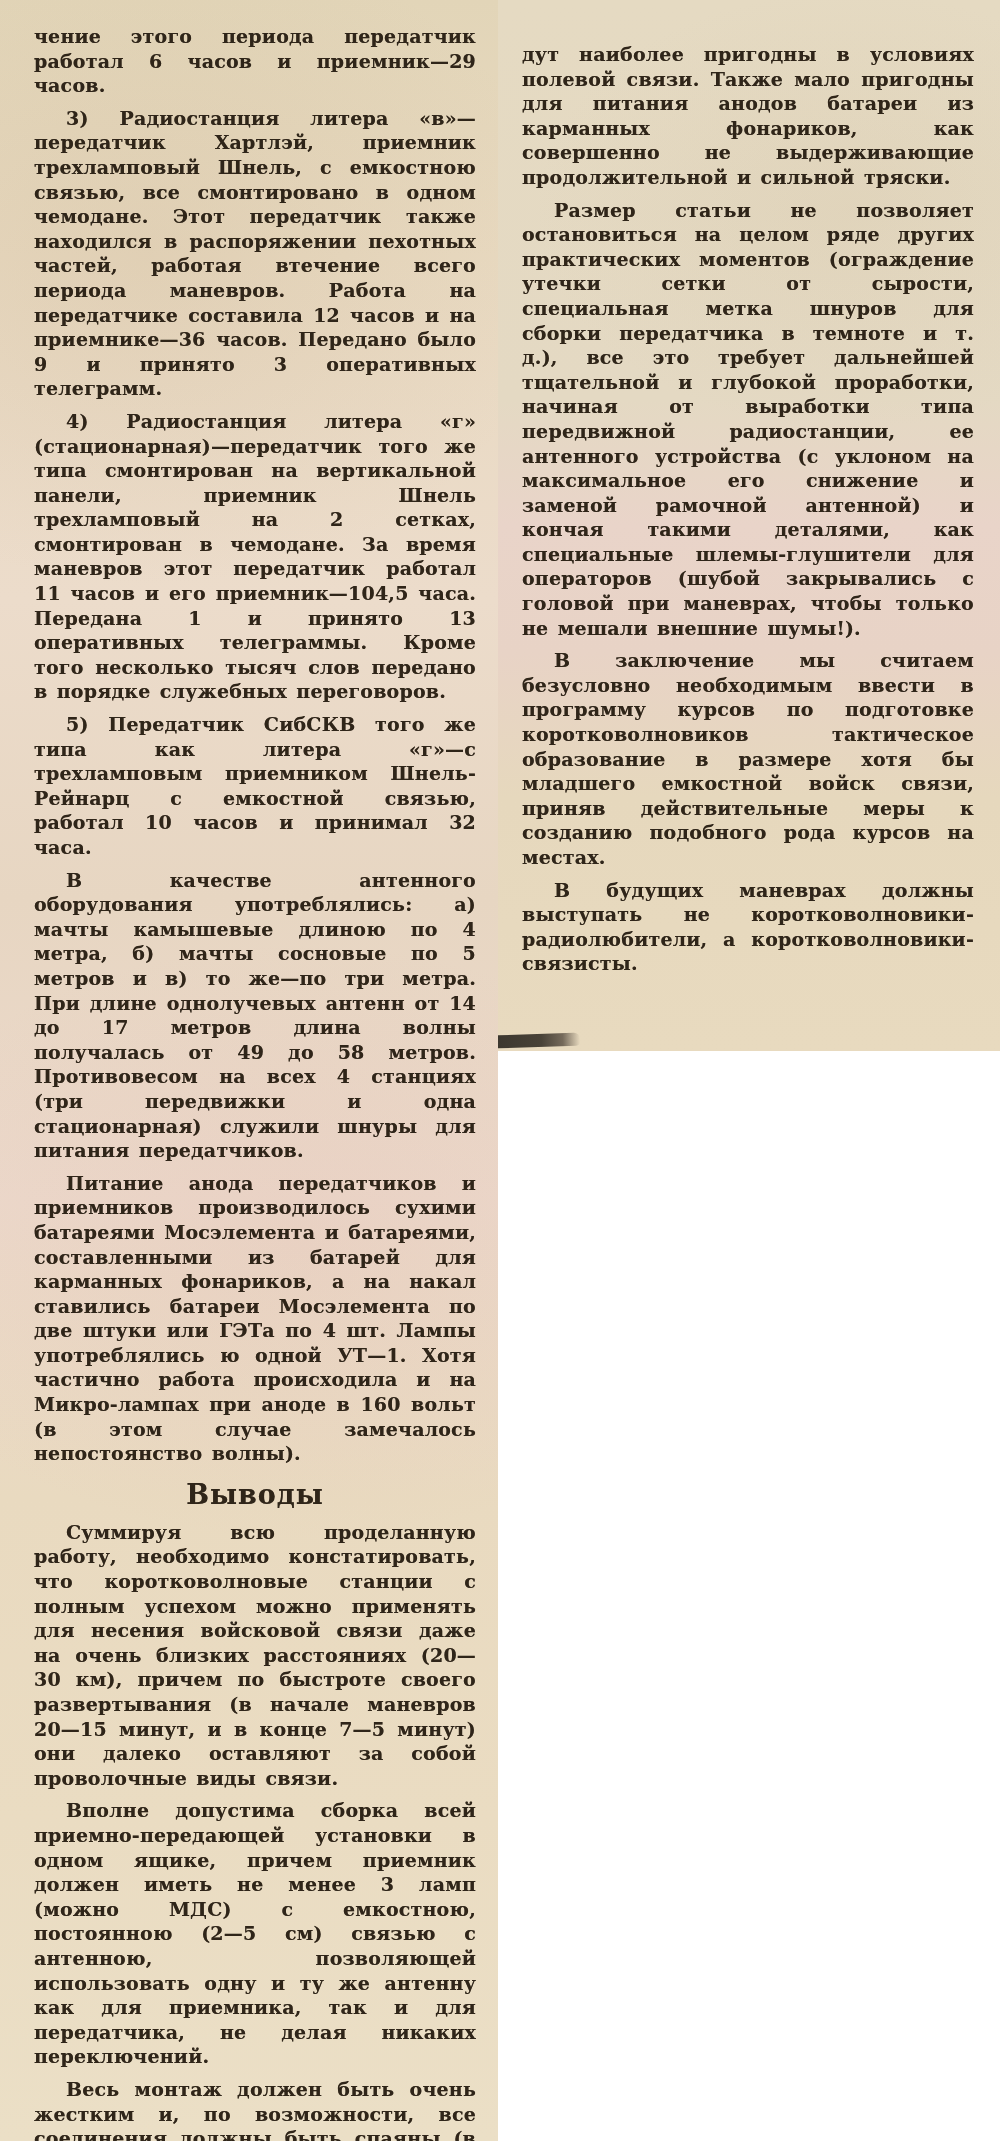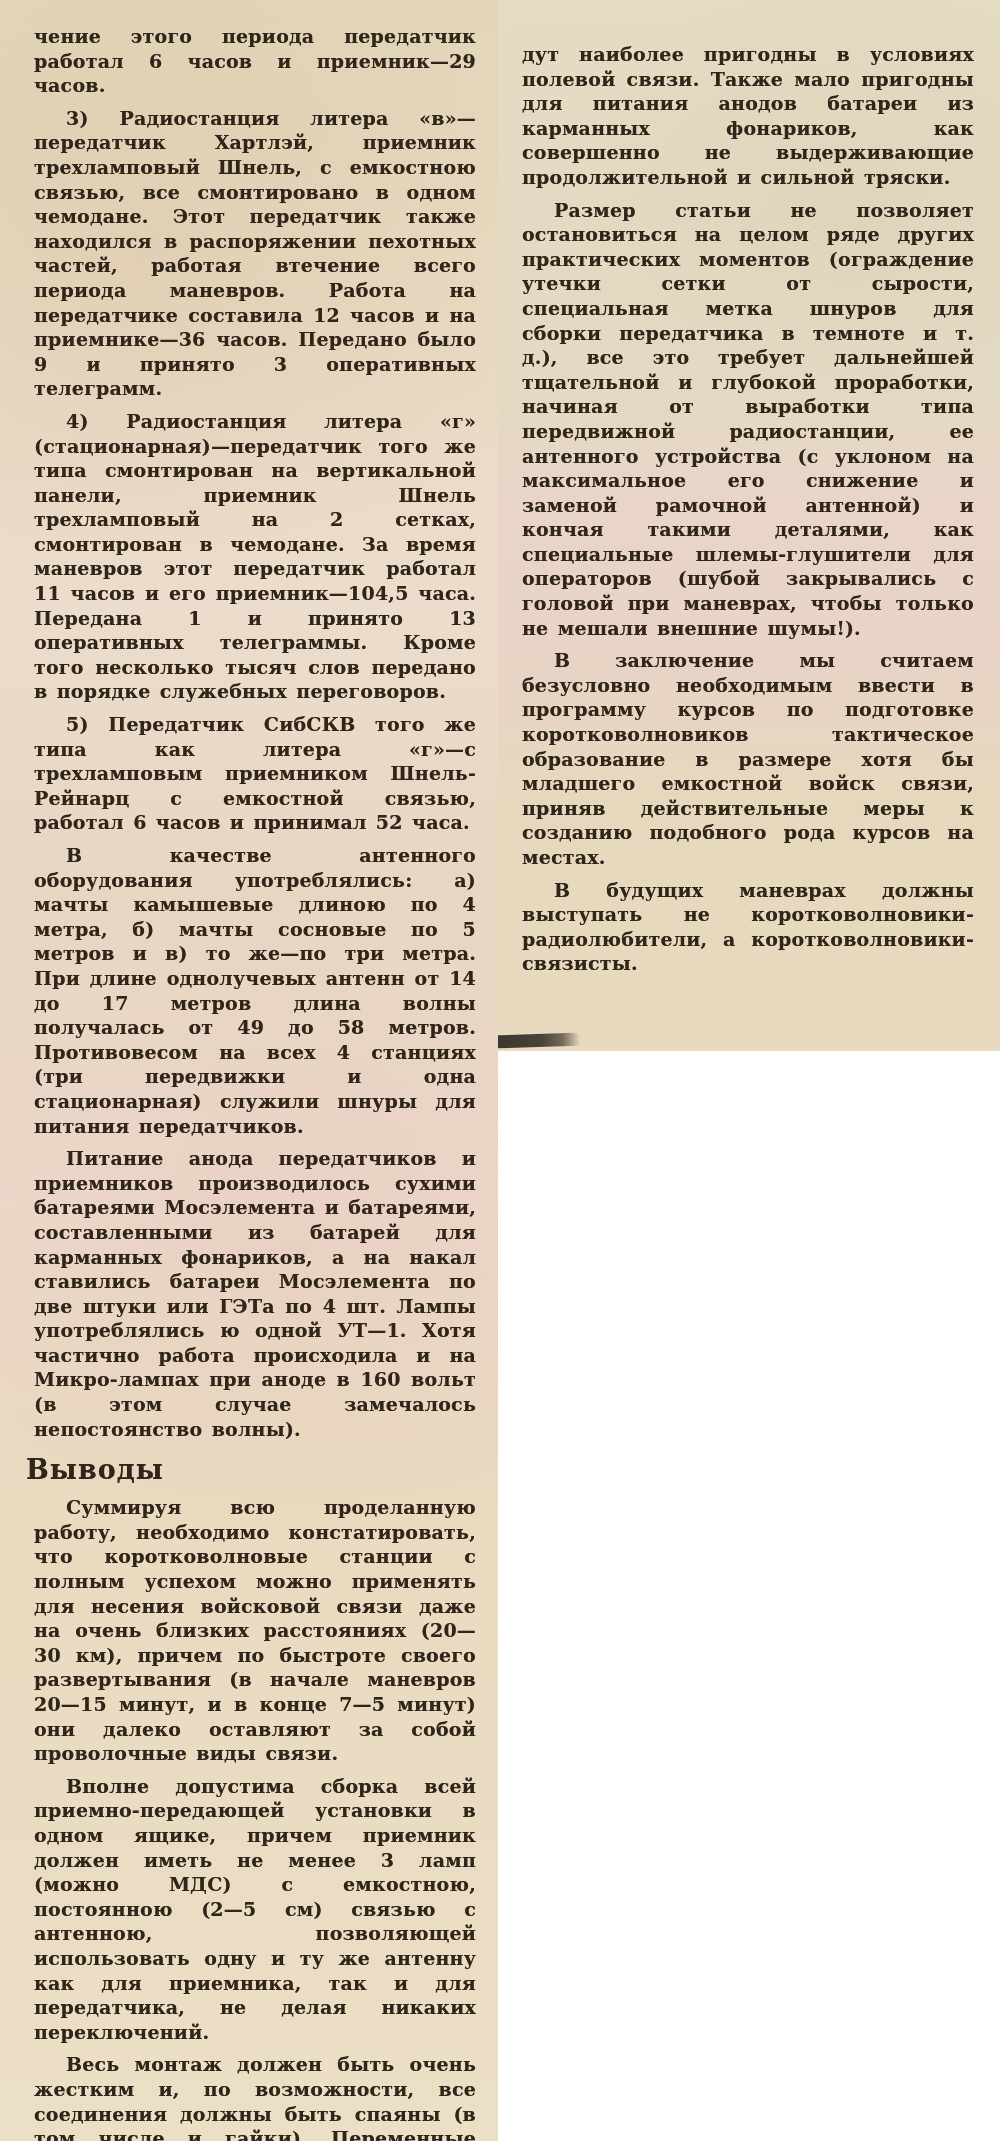--- a/index.html
+++ b/index.html
@@ -69,39 +69,40 @@
     word-spacing: 2.5px;
     letter-spacing: 0.2px;
     hyphens: auto;
     -webkit-hyphens: auto;
     text-shadow: 0 0 0.6px rgba(47, 37, 25, 0.55);
   }
   .block.indent {
     text-indent: 32px;
   }
   .block.heading {
+    text-align: center;
     text-indent: 0;
     font-size: 27px;
     line-height: 30px;
     margin: 14px 0 10px 0;
     letter-spacing: 1px;
   }
 </style>
 </head>
 <body>
 
 <div class="page">
 
   <div class="strip strip-left">
     <div class="col">
 
     <p class="block para">чение этого периода передатчик работал 6 часов и приемник—29 часов.</p>
         <p class="block para indent">3) Радиостанция литера «в»—передатчик Хартлэй, приемник трехламповый Шнель, с емкостною связью, все смонтировано в одном чемодане. Этот передатчик также находился в распоряжении пехотных частей, работая втечение всего периода маневров. Работа на передатчике составила 12 часов и на приемнике—36 часов. Передано было 9 и принято 3 оперативных телеграмм.</p>
         <p class="block para indent">4) Радиостанция литера «г» (стационарная)—передатчик того же типа смонтирован на вертикальной панели, приемник Шнель трехламповый на 2 сетках, смонтирован в чемодане. За время маневров этот передатчик работал 11 часов и его приемник—104,5 часа. Передана 1 и принято 13 оперативных телеграммы. Кроме того несколько тысяч слов передано в порядке служебных переговоров.</p>
-        <p class="block para indent">5) Передатчик СибСКВ того же типа как литера «г»—с трехламповым приемником Шнель-Рейнарц с емкостной связью, работал 6 часов и принимал 52 часа.</p>
+        <p class="block para indent">5) Передатчик СибСКВ того же типа как литера «г»—с трехламповым приемником Шнель-Рейнарц с емкостной связью, работал 10 часов и принимал 32 часа.</p>
         <p class="block para indent">В качестве антенного оборудования употреблялись: а) мачты камышевые длиною по 4 метра, б) мачты сосновые по 5 метров и в) то же—по три метра. При длине однолучевых антенн от 14 до 17 метров длина волны получалась от 49 до 58 метров. Противовесом на всех 4 станциях (три передвижки и одна стационарная) служили шнуры для питания передатчиков.</p>
         <p class="block para indent">Питание анода передатчиков и приемников производилось сухими батареями Мосэлемента и батареями, составленными из батарей для карманных фонариков, а на накал ставились батареи Мосэлемента по две штуки или ГЭТа по 4 шт. Лампы употреблялись ю одной УТ—1. Хотя частично работа происходила и на Микро-лампах при аноде в 160 вольт (в этом случае замечалось непостоянство волны).</p>
         <p class="block heading">Выводы</p>
         <p class="block para indent">Суммируя всю проделанную работу, необходимо констатировать, что коротковолновые станции с полным успехом можно применять для несения войсковой связи даже на очень близких расстояниях (20—30 км), причем по быстроте своего развертывания (в начале маневров 20—15 минут, и в конце 7—5 минут) они далеко оставляют за собой проволочные виды связи.</p>
         <p class="block para indent">Вполне допустима сборка всей приемно-передающей установки в одном ящике, причем приемник должен иметь не менее 3 ламп (можно МДС) с емкостною, постоянною (2—5 см) связью с антенною, позволяющей использовать одну и ту же антенну как для приемника, так и для передатчика, не делая никаких переключений.</p>
         <p class="block para indent">Весь монтаж должен быть очень жестким и, по возможности, все соединения должны быть спаяны (в том числе и гайки). Переменные конденсаторы приемников должны быть перебраны через шайбу, так как в противном случае возможно замыкание пластин, что и имело место в одной из участвовавших в маневрах станций.</p>
       </div>
   </div>
 
   <div class="strip strip-right">

